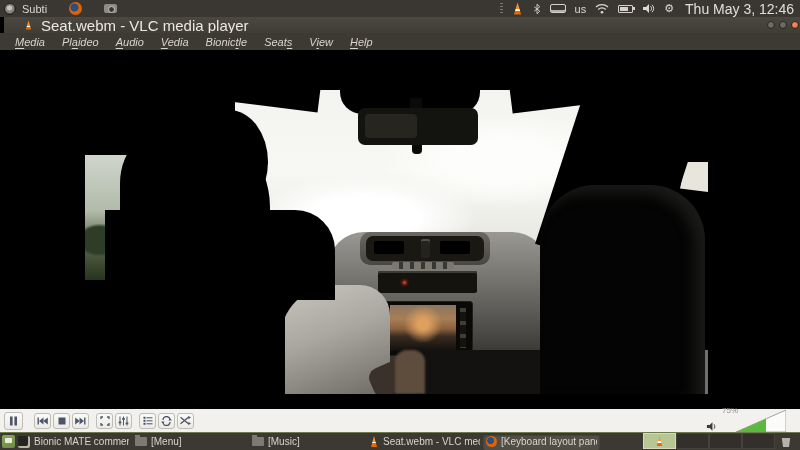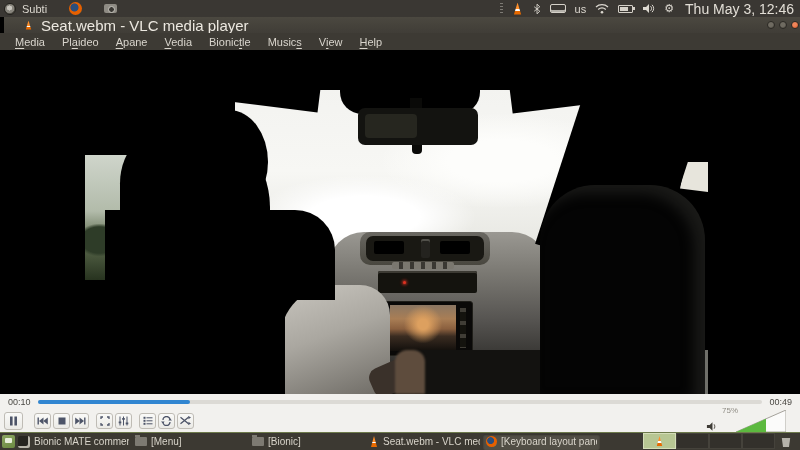--- a/index.html
+++ b/index.html
@@ -44,21 +44,21 @@
   #winbtns { margin-left:auto; display:flex; gap:4px; padding-right:5px; }
   .wbtn { width:8px; height:8px; border-radius:50%; border:1px solid #2c2a25;
           background:radial-gradient(circle at 40% 35%, #6f6b61 0 45%, #4a473f 100%); }
   .wbtn.close { background:radial-gradient(circle at 40% 35%, #f2а05c 0 10%, #ee7a3e 30%, #d0481d 100%);
                 background:radial-gradient(circle at 40% 35%, #f0855a 0 35%, #d4521f 100%); }
 
   
   #menubar { position:absolute; left:0; top:33px; width:800px; height:17px;
              background:#3d3a34; display:flex; align-items:center; color:#d9d5cd;
              font-size:11px; padding-left:8px; gap:3px; }
-  .mi { padding:1px 7px; white-space:nowrap; }
+  .mi { padding:1px 7px; white-space:nowrap;font-style:italic; }
   .mn { text-decoration:underline; text-underline-offset:2px; }
 
   
   #video { position:absolute; left:0; top:50px; width:800px; height:344px; background:#000; overflow:hidden; }
   #vc { position:absolute; left:85px; top:0; width:625px; height:344px; }
   .windshield { left:150px; top:38px; width:430px; height:208px; border-radius:4px;
     background:
       radial-gradient(ellipse 160px 60px at 30% 62%, #ffffff 0 35%, transparent 70%),
       radial-gradient(ellipse 180px 70px at 62% 35%, #fdfdfb 0 30%, transparent 68%),
       linear-gradient(180deg,#f3f3f0 0%, #f7f7f4 40%, #e9e9e4 72%, #d5d6cd 100%); }
@@ -215,24 +215,24 @@
     <div id="winbtns">
       <div class="wbtn"></div>
       <div class="wbtn"></div>
       <div class="wbtn close"></div>
     </div>
   </div>
 
   <div id="menubar">
     <div class="mi"><span></span><span class="mn">M</span><span>edia</span></div>
     <div class="mi"><span>Pl</span><span class="mn">a</span><span>ideo</span></div>
-    <div class="mi"><span></span><span class="mn">A</span><span>pane</span></div>
+    <div class="mi"><span></span><span class="mn">A</span><span>udio</span></div>
     <div class="mi"><span></span><span class="mn">V</span><span>edia</span></div>
     <div class="mi"><span>Bionic</span><span class="mn">t</span><span>le</span></div>
-    <div class="mi"><span>Music</span><span class="mn">s</span><span></span></div>
+    <div class="mi"><span>Seat</span><span class="mn">s</span><span></span></div>
     <div class="mi"><span>V</span><span class="mn">i</span><span>ew</span></div>
     <div class="mi"><span></span><span class="mn">H</span><span>elp</span></div>
   </div>
 
   <div id="video">
     <div id="vc">
       <div class="abs windshield"></div>
       <div class="abs horizon"></div>
       <div class="abs hill"></div>
       <div class="abs pole" style="left:322px; top:206px; height:40px;"></div>
@@ -276,27 +276,20 @@
       <div class="abs roof-sr"></div>
       <div class="abs mirror-stem"></div>
       <div class="abs mirror"></div>
       <div class="abs mirror-glass"></div>
       <div class="abs mirror-nub"></div>
       <div class="abs rpillar"></div>
       <div class="abs pseat"></div>
     </div>
   </div>
 
-  <div id="seekrow">
-    <span>00:10</span>
-    <div class="seek-track">
-      <div class="seek-fill" style="width:21.1%"></div>
-    </div>
-    <span>00:49</span>
-  </div>
 
   <div id="controls">
     <div class="cbtn big">
       <svg width="9" height="10" viewBox="0 0 9 10">
         <rect x="1" y="0.5" width="2.6" height="9" fill="#4d5468"></rect>
           <rect x="5.4" y="0.5" width="2.6" height="9" fill="#4d5468"></rect>
       </svg>
     </div>
     <div class="cbtn gap10">
       <svg width="11" height="8" viewBox="0 0 11 8">
@@ -373,21 +366,21 @@
     <div class="task">
       <span class="tedit"></span>
       <span class="tlabel">Bionic MATE comment...</span>
     </div>
     <div class="task">
       <span class="tfolder"></span>
       <span class="tlabel">[Menu]</span>
     </div>
     <div class="task">
       <span class="tfolder"></span>
-      <span class="tlabel">[Bionic]</span>
+      <span class="tlabel">[Music]</span>
     </div>
     <div class="task">
       <span class="cone" style="width:10px;height:11px;flex:0 0 10px;"></span>
       <span class="tlabel">Seat.webm - VLC medi...</span>
     </div>
     <div class="task active">
       <span class="ff-icon" style="width:11px;height:11px;flex:0 0 11px;margin:0;"></span>
       <span class="tlabel">[Keyboard layout pane...</span>
     </div>
     <div class="ws">

